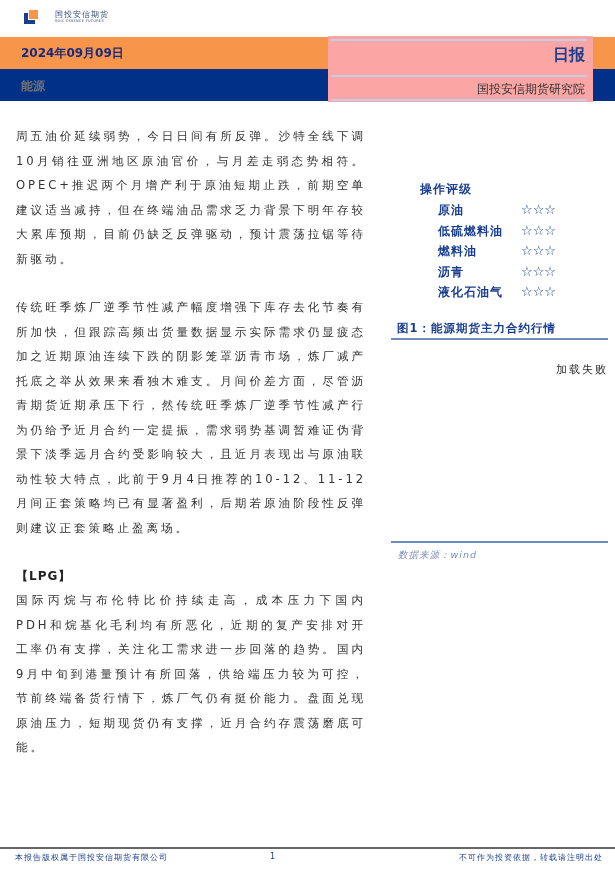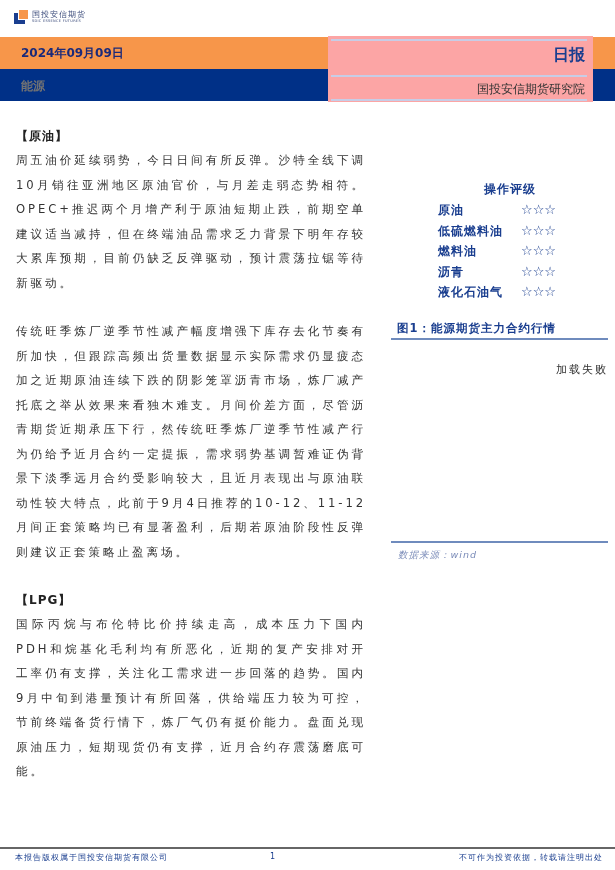--- a/index.html
+++ b/index.html
@@ -1,20 +1,20 @@
 <!DOCTYPE html>
 <html><head>
 <meta charset="utf-8">
 <style>
   * { margin: 0; padding: 0; box-sizing: border-box; }
   html, body { width: 615px; height: 870px; background: #ffffff; overflow: hidden; }
   body { position: relative; font-family: "DejaVu Sans", "Liberation Sans", sans-serif; color: #333333; }
 
   
-  .logo { position: absolute; left: 14px; top: 10px; display: flex; align-items: center; gap: 4px; }
+  .logo { position: absolute; left: 24px; top: 10px; display: flex; align-items: center; gap: 17px; }
   .logo-mark { position: relative; width: 14px; height: 14px; }
   .logo-mark .sq-orange { position: absolute; right: 0; top: 0; width: 9px; height: 9px; background: #F7964A; }
   .logo-mark .sq-blue { position: absolute; left: 0; bottom: 0; width: 11px; height: 11px; border-left: 4px solid #1A3E8F; border-bottom: 4px solid #1A3E8F; }
   .logo-text { display: flex; flex-direction: column; line-height: 1; }
   .logo-cn { font-size: 8px; color: #3a4a7a; letter-spacing: 1px; }
   .logo-en { font-size: 3.5px; color: #3a4a7a; letter-spacing: 0.3px; margin-top: 1px; }
 
   
   .bar-orange { position: absolute; left: 0; top: 37px; width: 615px; height: 32px; background: #F7964A; }
   .bar-blue { position: absolute; left: 0; top: 69px; width: 615px; height: 32px; background: #003087; }
@@ -30,21 +30,21 @@
   .institute { position: absolute; right: 8px; top: 45px; font-size: 12px; color: #333333; }
 
   
   .left-col { position: absolute; left: 16px; top: 124px; width: 350px; }
   .section { margin-bottom: 24px; }
   .section-head { font-size: 12px; font-weight: bold; color: #222; height: 24px; line-height: 24px; letter-spacing: 1px; }
   .section-body { font-size: 11.6px; line-height: 24.5px; color: #333333; letter-spacing: 2.9px; text-align: justify; }
 
   
   .ratings { position: absolute; left: 420px; top: 178px; width: 180px; }
-  .ratings-title { font-size: 12px; font-weight: bold; color: #1A3E8F; height: 22px; line-height: 22px; letter-spacing: 1px; text-align: center; }
+  .ratings-title { font-size: 12px; font-weight: bold; color: #1A3E8F; height: 22px; line-height: 22px; letter-spacing: 1px; }
   .rating-row { display: flex; height: 20.5px; line-height: 20.5px; }
   .rating-name { width: 83px; font-size: 12px; font-weight: bold; color: #1A3E8F; letter-spacing: 1px; margin-left: 18px; }
   .rating-stars { font-size: 13px; color: #1A3E8F; letter-spacing: 0px; }
 
   
   .figure { position: absolute; left: 391px; top: 318px; width: 217px; }
   .figure-title { font-size: 11.5px; font-weight: bold; color: #1A3E8F; height: 20px; line-height: 20px; padding-left: 6px; letter-spacing: 1px; }
   .figure-rule-top { height: 2px; background: #6f8bbd; margin-top: 0px; }
   .figure-body { height: 201px; position: relative; }
   .figure-msg { position: absolute; left: 0; right: 0; top: 22px; text-align: right; font-size: 11px; color: #333; letter-spacing: 2px; }
@@ -80,21 +80,20 @@
 <div class="title-box">
   <div class="rule r1"></div>
   <div class="rule r2"></div>
   <div class="rule r3"></div>
   <div class="report-type">日报</div>
   <div class="institute">国投安信期货研究院</div>
 </div>
 
 <div class="left-col">
   <div class="section">
-    <div class="section-head">【原油】</div>
     <div class="section-body">周五油价延续弱势，今日日间有所反弹。沙特全线下调10月销往亚洲地区原油官价，与月差走弱态势相符。OPEC+推迟两个月增产利于原油短期止跌，前期空单建议适当减持，但在终端油品需求乏力背景下明年存较大累库预期，目前仍缺乏反弹驱动，预计震荡拉锯等待新驱动。</div>
   </div>
   <div class="section">
     <div class="section-body">传统旺季炼厂逆季节性减产幅度增强下库存去化节奏有所加快，但跟踪高频出货量数据显示实际需求仍显疲态加之近期原油连续下跌的阴影笼罩沥青市场，炼厂减产托底之举从效果来看独木难支。月间价差方面，尽管沥青期货近期承压下行，然传统旺季炼厂逆季节性减产行为仍给予近月合约一定提振，需求弱势基调暂难证伪背景下淡季远月合约受影响较大，且近月表现出与原油联动性较大特点，此前于9月4日推荐的10-12、11-12月间正套策略均已有显著盈利，后期若原油阶段性反弹则建议正套策略止盈离场。</div>
   </div>
   <div class="section">
     <div class="section-head">【LPG】</div>
     <div class="section-body">国际丙烷与布伦特比价持续走高，成本压力下国内PDH和烷基化毛利均有所恶化，近期的复产安排对开工率仍有支撑，关注化工需求进一步回落的趋势。国内9月中旬到港量预计有所回落，供给端压力较为可控，节前终端备货行情下，炼厂气仍有挺价能力。盘面兑现原油压力，短期现货仍有支撑，近月合约存震荡磨底可能。</div>
   </div>
 </div>

